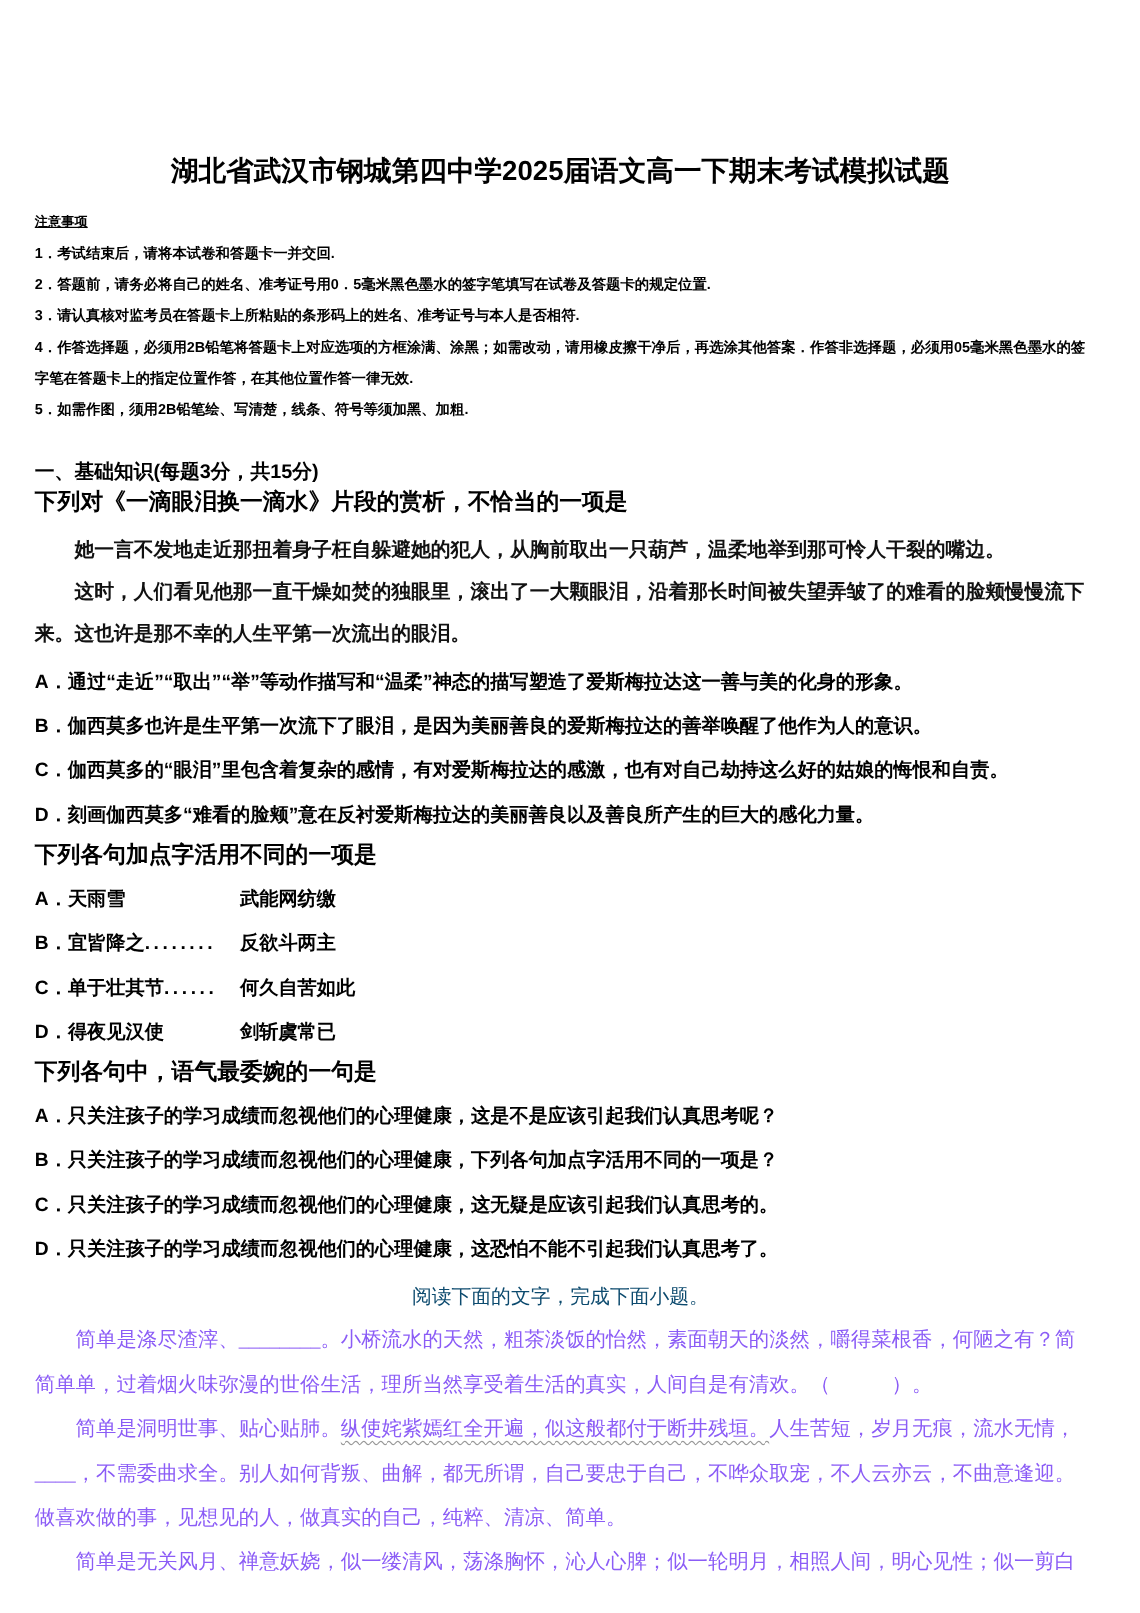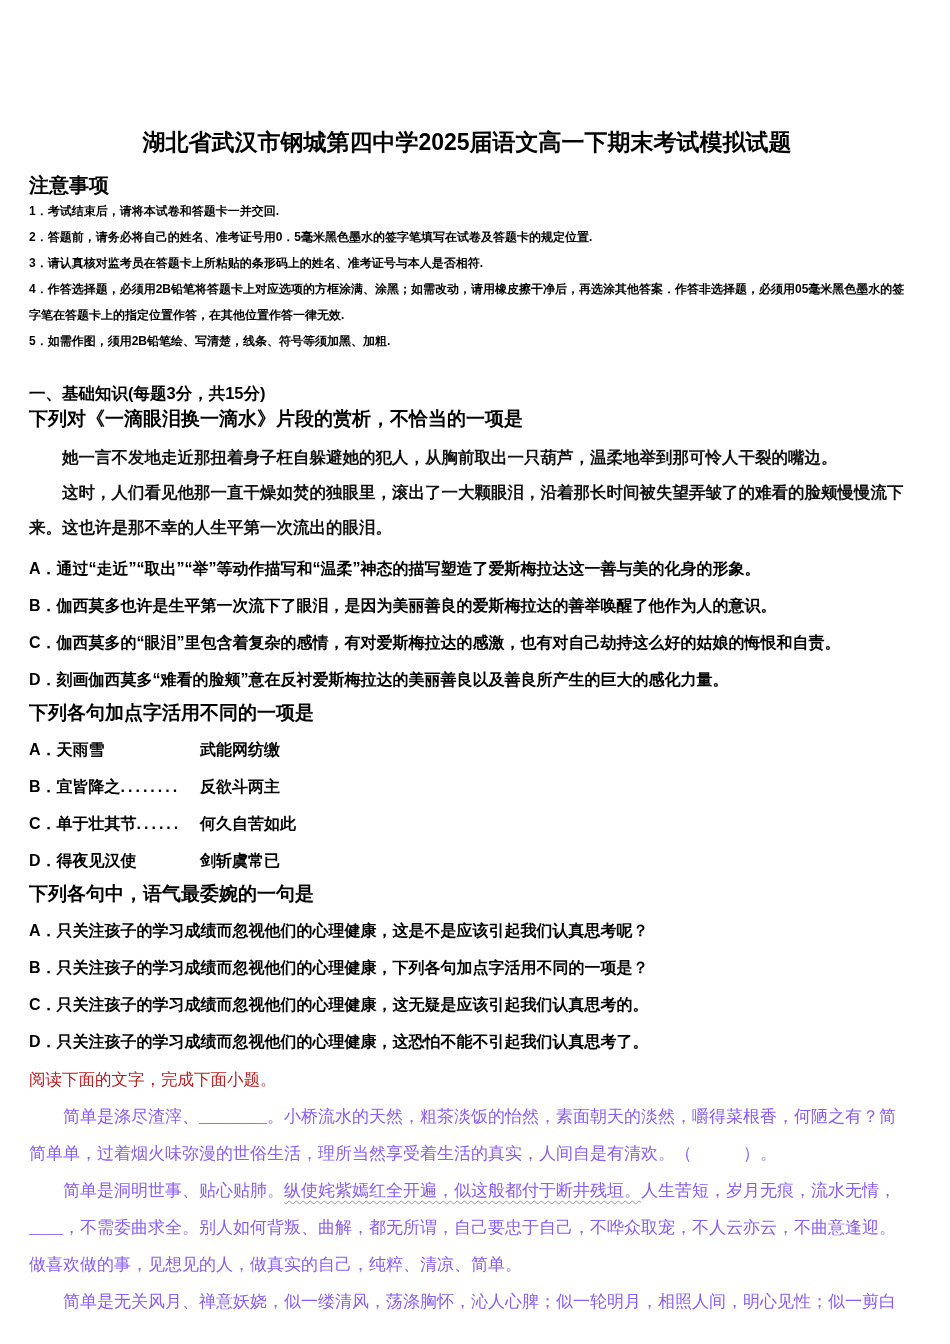--- a/index.html
+++ b/index.html
@@ -20,38 +20,38 @@
   
   .kai{font-family:"Liberation Serif", serif;font-weight:400;color:#8b5cf6;}
   .kai-bold{font-family:"Liberation Serif", serif;font-weight:700;color:#111;}
 
   .title{
     text-align:center;
     font-size:23px;
     line-height:28px;
     margin:0 0 16px 0;
   }
-  .notice-heading{font-size:20px;line-height:26px;margin:0;}
+  .notice-heading{font-size:11px;line-height:26px;margin:0;text-decoration:underline;}
   .notice-item{font-size:12px;line-height:26px;margin:0;}
   .section-heading{font-size:16.5px;line-height:26px;margin:26px 0 0 0;}
   .stem{font-size:19px;line-height:26px;margin:0;}
   .q1-passage p{
     font-size:16.5px;
     line-height:35px;
     margin:0;
     text-indent:2em;
   }
   .q1-passage{margin-top:8px;}
   .opt{font-size:16px;line-height:37px;margin:0;}
   .opts{margin-top:5px;}
   .q2left{display:inline-block;min-width:171px;}
   .dots{letter-spacing:3px;font-weight:700;}
   .reading-intro{
     font-size:16.5px;line-height:30px;margin:6px 0 0 0;
-    color:#b91c1c;font-weight:400;font-family:Liberation Mono, monospace;
+    color:#0c4a6e;font-weight:400;font-family:Liberation Serif, serif;text-align:center;
   }
   .reading p{
     font-size:17px;
     line-height:37px;
     margin:0;
     text-indent:2em;
   }
   .reading{margin-top:2px;}
   .wavy{
     text-decoration:underline;

